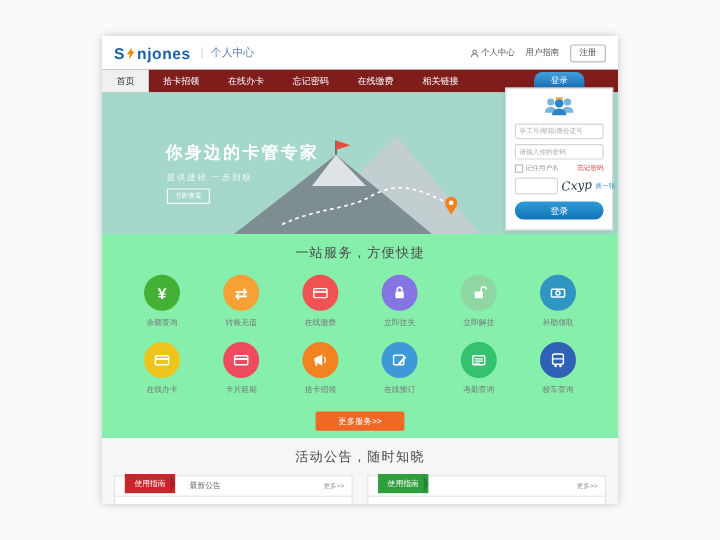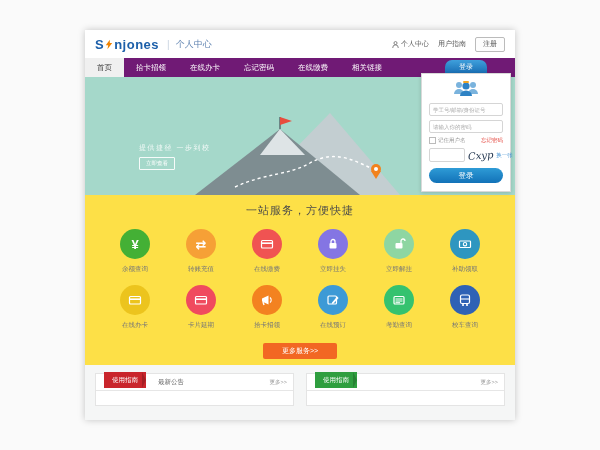--- a/index.html
+++ b/index.html
@@ -47,21 +47,21 @@
   .rem-row{display:flex;align-items:center;font-size:5.5px;color:#999;margin:1px 0 4px;gap:2px;}
   .rem-box{width:5px;height:5px;border:1px solid #bbb;display:inline-block;background:#fff;cursor:pointer;}
   .forgot{color:#e4473f;margin-left:auto;cursor:pointer;}
   .cap-row{display:flex;align-items:center;gap:3px;margin-bottom:6px;}
   .cap-inp{width:30px;height:12px;border:1px solid #d5d5d5;border-radius:2px;font-size:6px;padding:0 2px;}
   .cap-img{font-family:"DejaVu Serif",serif;font-style:italic;font-size:10px;color:#23364f;transform:rotate(-4deg);cursor:pointer;}
   .cap-ref{font-size:5.5px;color:#3e8ed0;cursor:pointer;white-space:nowrap;}
   .login-btn{display:block;width:100%;height:15px;border:none;border-radius:8px;
     background:linear-gradient(#2e9bd6,#1272b8);color:#fff;font-size:7.5px;cursor:pointer;}
   
-  .svc-sec{position:absolute;left:0;top:165px;width:430px;height:170px;background:#fde047;}
+  .svc-sec{position:absolute;left:0;top:165px;width:430px;height:170px;background:#86efac;}
   .sec-title{text-align:center;font-size:11px;color:#4a4a4a;margin-top:8px;letter-spacing:1px;}
   .svc-row{display:flex;justify-content:space-between;padding:0 22px;margin-top:11px;}
   .svc{width:56px;display:flex;flex-direction:column;align-items:center;cursor:pointer;}
   .circle{width:30px;height:30px;border-radius:50%;display:flex;align-items:center;justify-content:center;color:#fff;}
   .glyph{font-size:13px;font-weight:bold;color:#fff;line-height:1;}
   .svc-label{font-size:6.5px;color:#777;margin-top:6px;white-space:nowrap;}
   .more-btn{display:block;margin:13px auto 0;width:74px;height:16px;border:none;border-radius:2px;
     background:#f26723;color:#fff;font-size:7px;cursor:pointer;}
   
   .ann-sec{position:absolute;left:0;top:335px;width:430px;height:55px;background:#f5f6f6;}
@@ -98,41 +98,42 @@
           </svg>
         <span>个人中心</span>
       </span>
       <span class="hdr-link">
         <span>用户指南</span>
       </span>
       <button class="reg-btn">注册</button>
     </div>
   </div>
 
-  <div class="nav" style="background: #701a75;">
+  <div class="nav" style="background: #7f1d1d;">
     <div class="nav-item active">首页</div>
     <div class="nav-item">拾卡招领</div>
     <div class="nav-item">在线办卡</div>
     <div class="nav-item">忘记密码</div>
     <div class="nav-item">在线缴费</div>
     <div class="nav-item">相关链接</div>
   </div>
 
   <div class="hero" style="background: rgb(165, 216, 202);">
     <svg class="mtn" viewBox="0 0 215 92">
       <polygon points="55,92 135,10 205,92" fill="#c3ced1"></polygon>
       <polygon points="0,92 85,26 165,92" fill="#7e8d91"></polygon>
       <polygon points="85,26 110,52 65,52" fill="#eef3f4" opacity="0.85"></polygon>
       <line x1="85" y1="26" x2="85" y2="14" stroke="#5a6a6e" stroke-width="1.5"></line>
       <polygon points="85,14 97,18 85,22" fill="#e84c3d"></polygon>
       <path d="M40,84 C70,70 95,72 115,60 C140,46 160,58 178,66" fill="none" stroke="#ffffff" stroke-width="1.4" stroke-dasharray="3,3"></path>
       <circle cx="181" cy="66" r="5" fill="#f2821d"></circle>
       <circle cx="181" cy="66" r="2" fill="#fff"></circle>
       <polygon points="176,68 186,68 181,76" fill="#f2821d"></polygon>
     </svg>
+    <div class="hero-title">你身边的卡管专家</div>
     <div class="hero-sub">提供捷径 一步到校</div>
     <button class="hero-btn">立即查看</button>
   </div>
 
   <div class="login">
     <div class="login-tab">登录</div>
     <div class="login-card">
       <svg class="grp-icon" width="26" height="18" viewBox="0 0 26 18">
         <circle cx="6" cy="5" r="3" fill="#7ab3dd"></circle>
           <path d="M1 14 a5 5 0 0 1 10 0 z" fill="#7ab3dd"></path>
@@ -271,20 +272,21 @@
             </svg>
         </div>
         <div class="svc-label">校车查询</div>
       </div>
     </div>
 
     <button class="more-btn">更多服务&gt;&gt;</button>
   </div>
 
   <div class="ann-sec">
+    <div class="sec-title">活动公告，随时知晓</div>
     <div class="panels">
       <div class="panel">
         <div class="panel-hd">
           <div class="ribbon" id="ribbon-left" style="background: rgb(201, 37, 44);">使用指南</div>
           <div class="panel-tab2">最新公告</div>
           <div class="panel-more">更多&gt;&gt;</div>
         </div>
         <div class="panel-body"></div>
       </div>
       <div class="panel">

